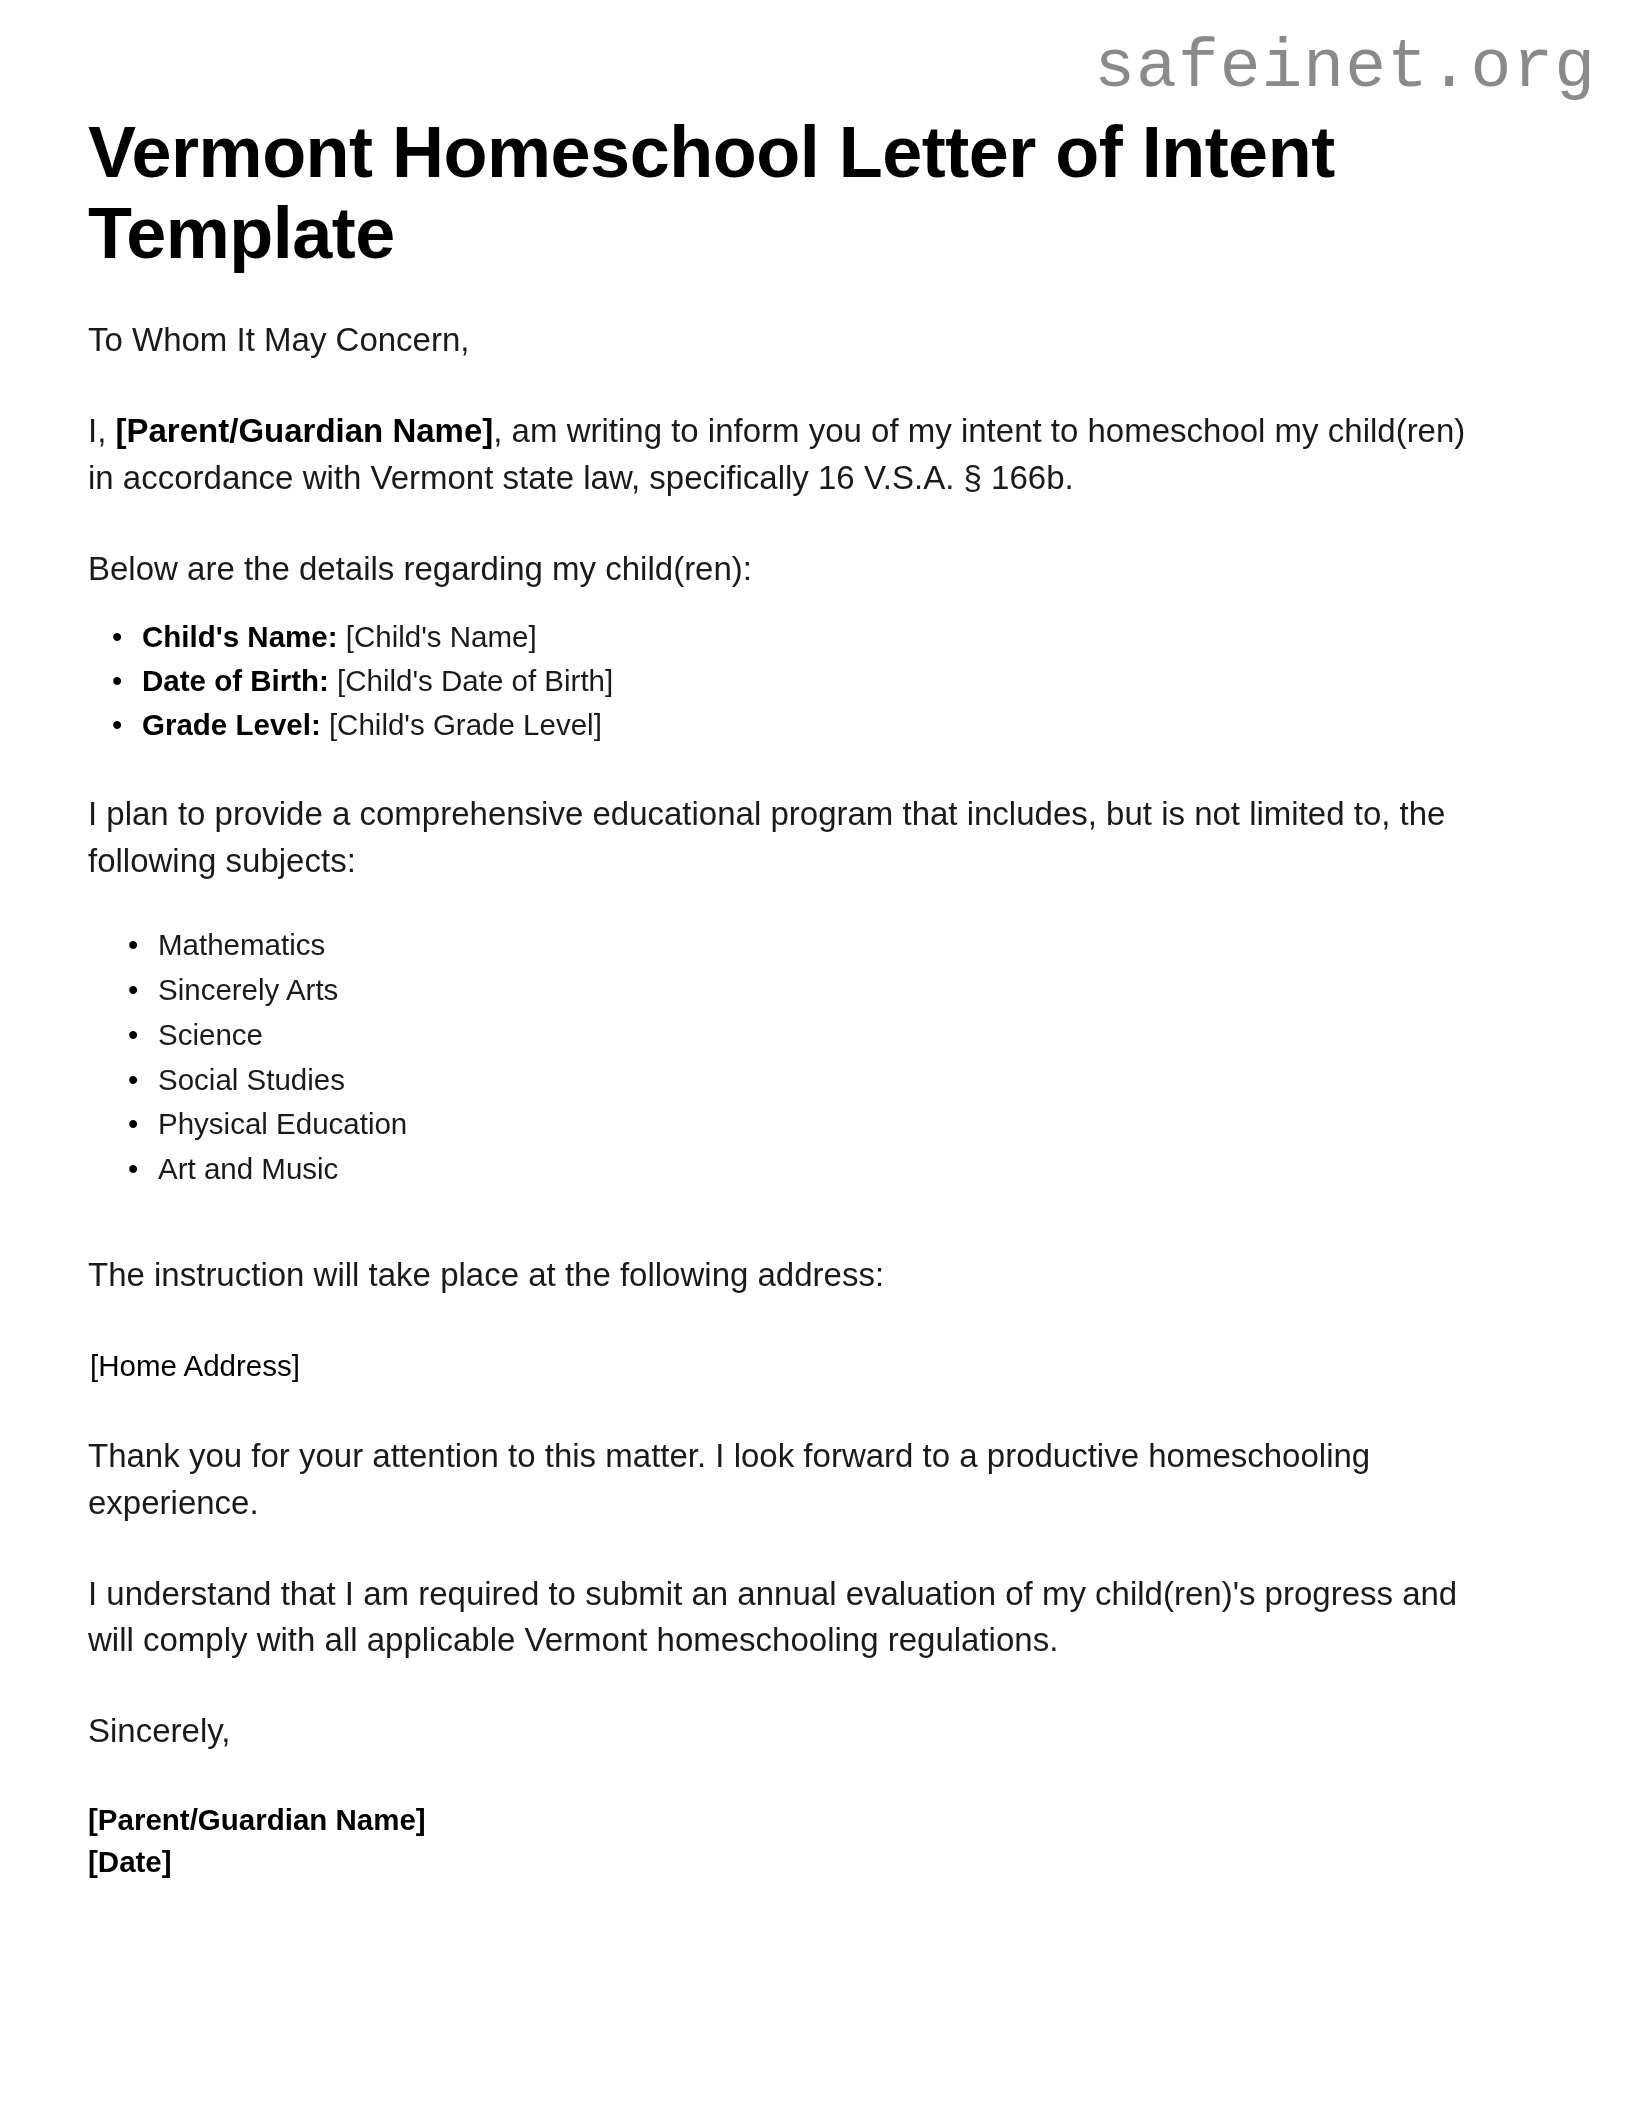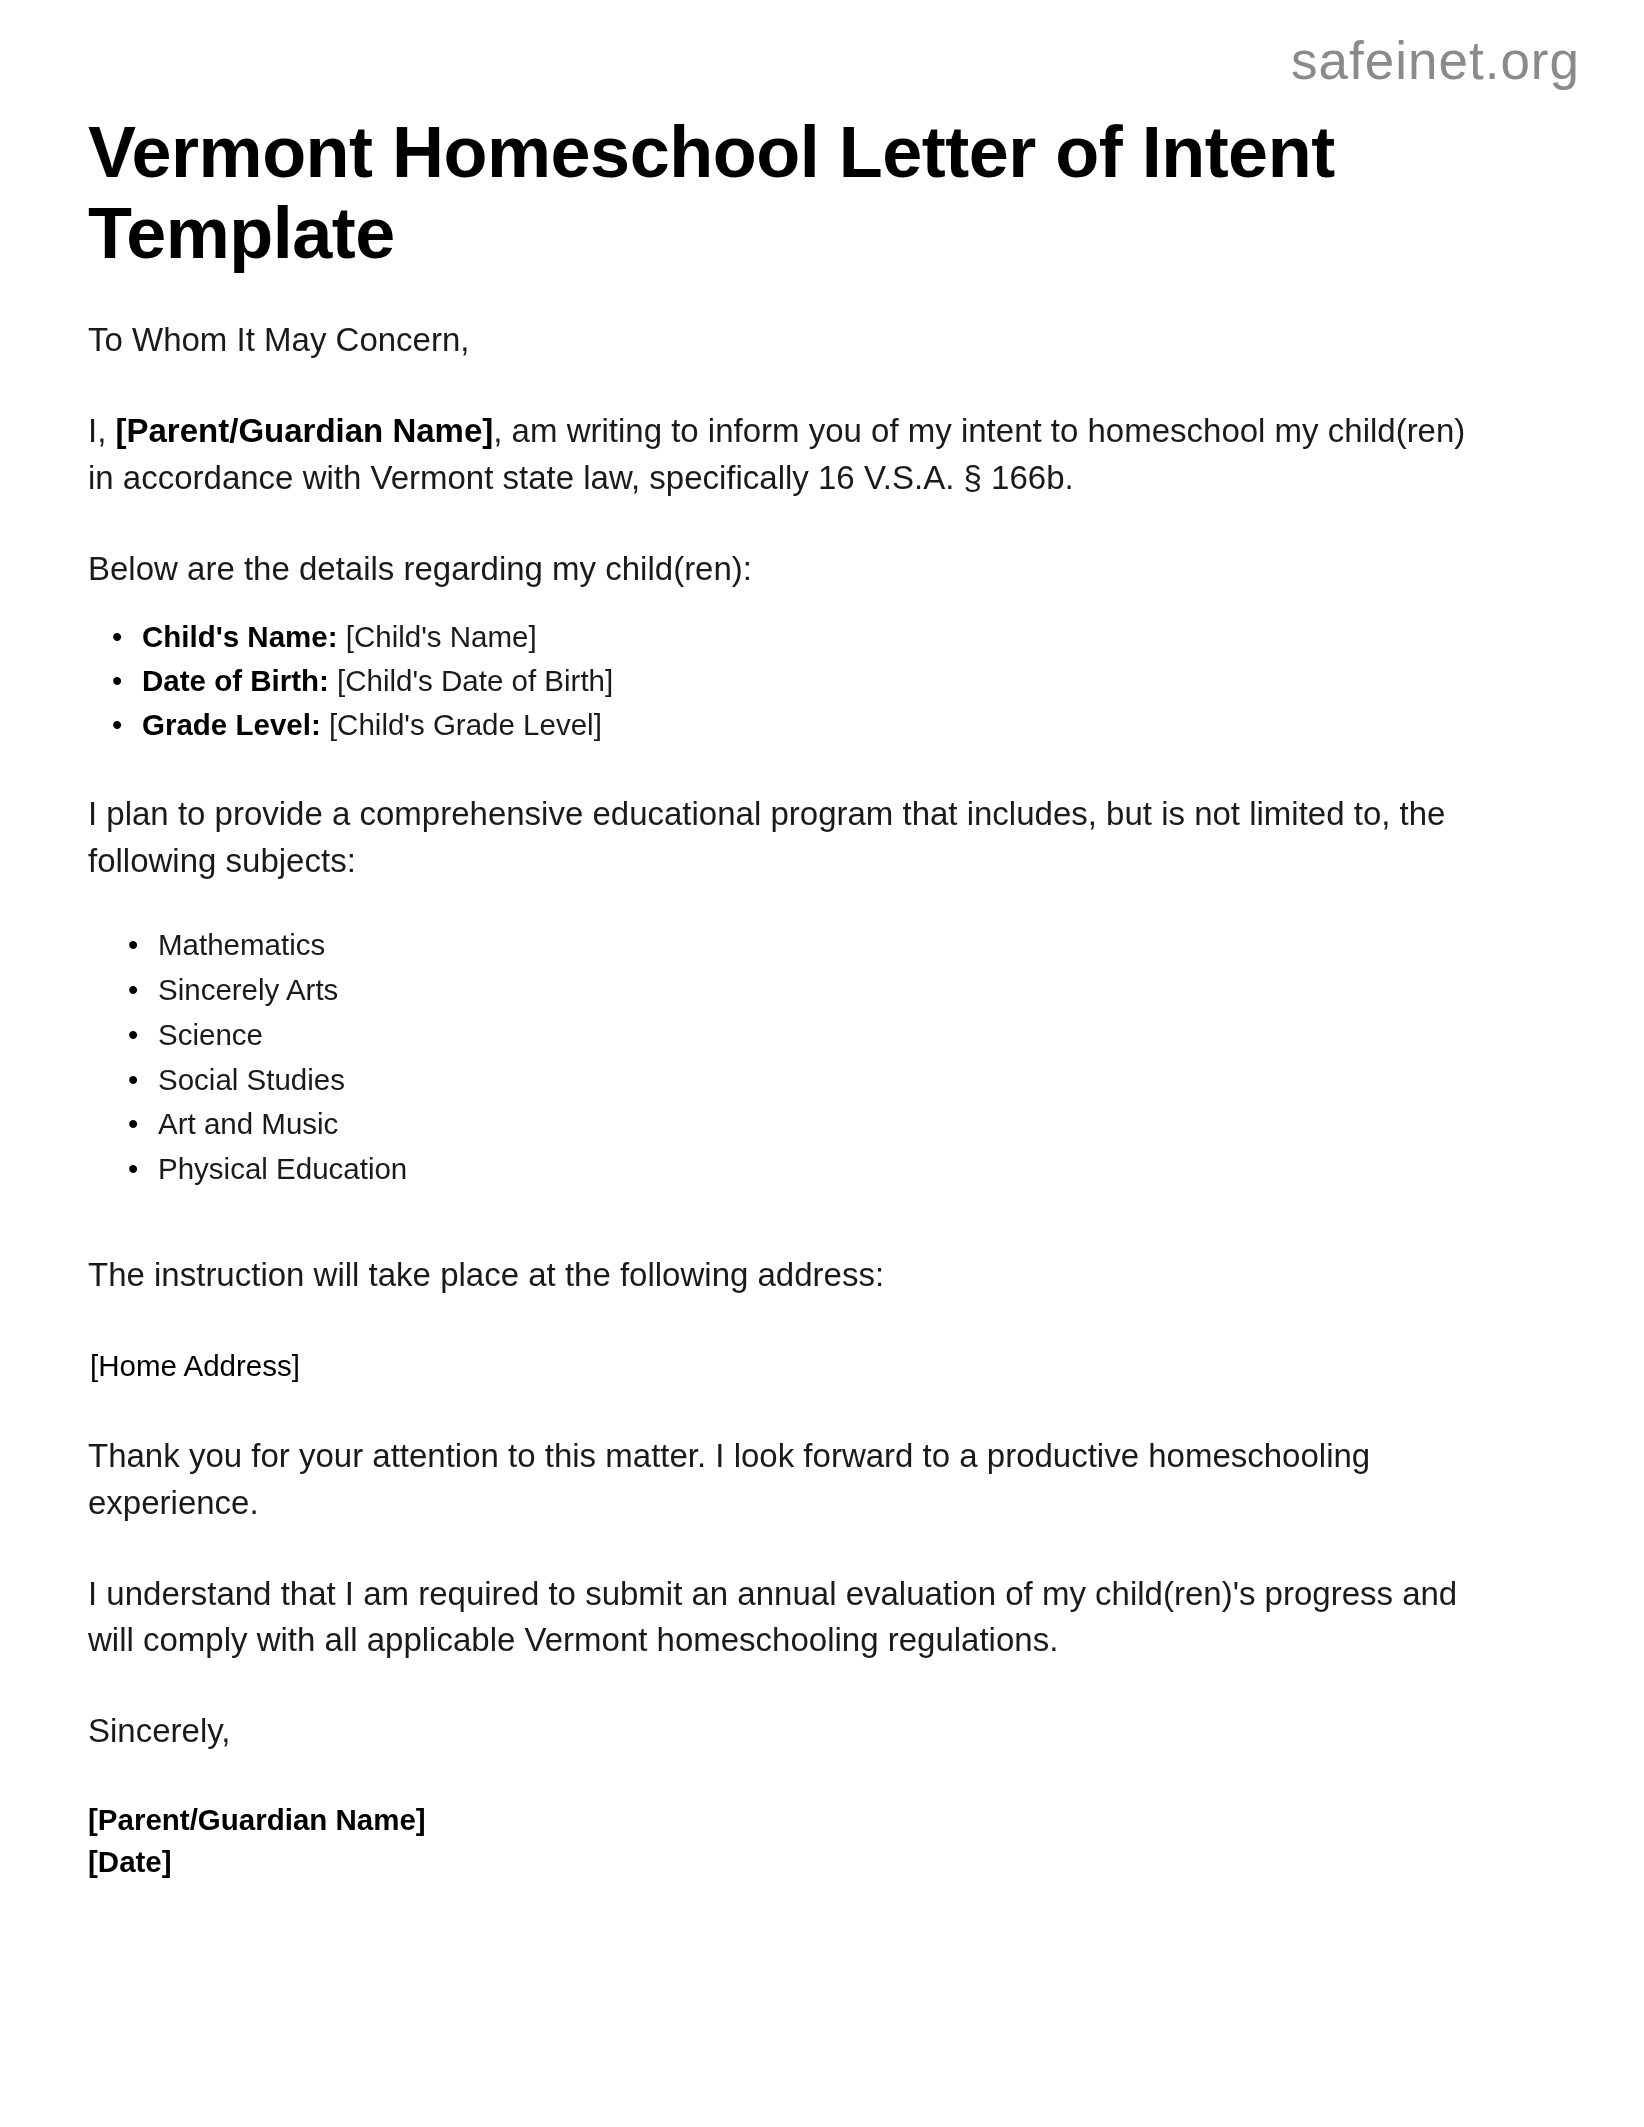--- a/index.html
+++ b/index.html
@@ -19,23 +19,23 @@
   .page {
     position: absolute;
     inset: 0;
     background: #ffffff;
   }
 
   
   .watermark {
     position: absolute;
     top: 34px;
-    right: 64px;
-    font-family: Liberation Sans, sans-serif;
-    font-size: 53px;
+    right: 48px;
+    font-family: Liberation Mono, monospace;
+    font-size: 68px;
     letter-spacing: 1px;
     color: #8a8a8a;
     line-height: 1;
     white-space: nowrap;
   }
 
   
   .content {
     position: absolute;
     left: 88px;
@@ -157,22 +157,22 @@
       <li><span class="lbl">Grade Level:</span> <span>[Child's Grade Level]</span></li>
     </ul>
 
     <p class="para">I plan to provide a comprehensive educational program that includes, but is not limited to, the following subjects:</p>
 
     <ul class="subjects">
       <li>Mathematics</li>
       <li>Sincerely Arts</li>
       <li>Science</li>
       <li>Social Studies</li>
+      <li>Physical Education</li>
       <li>Art and Music</li>
-      <li>Physical Education</li>
     </ul>
 
     <p class="para">The instruction will take place at the following address:</p>
 
     <p class="addr">[Home Address]</p>
 
     <p class="para">Thank you for your attention to this matter. I look forward to a productive homeschooling experience.</p>
 
     <p class="para">I understand that I am required to submit an annual evaluation of my child(ren)'s progress and will comply with all applicable Vermont homeschooling regulations.</p>
 

